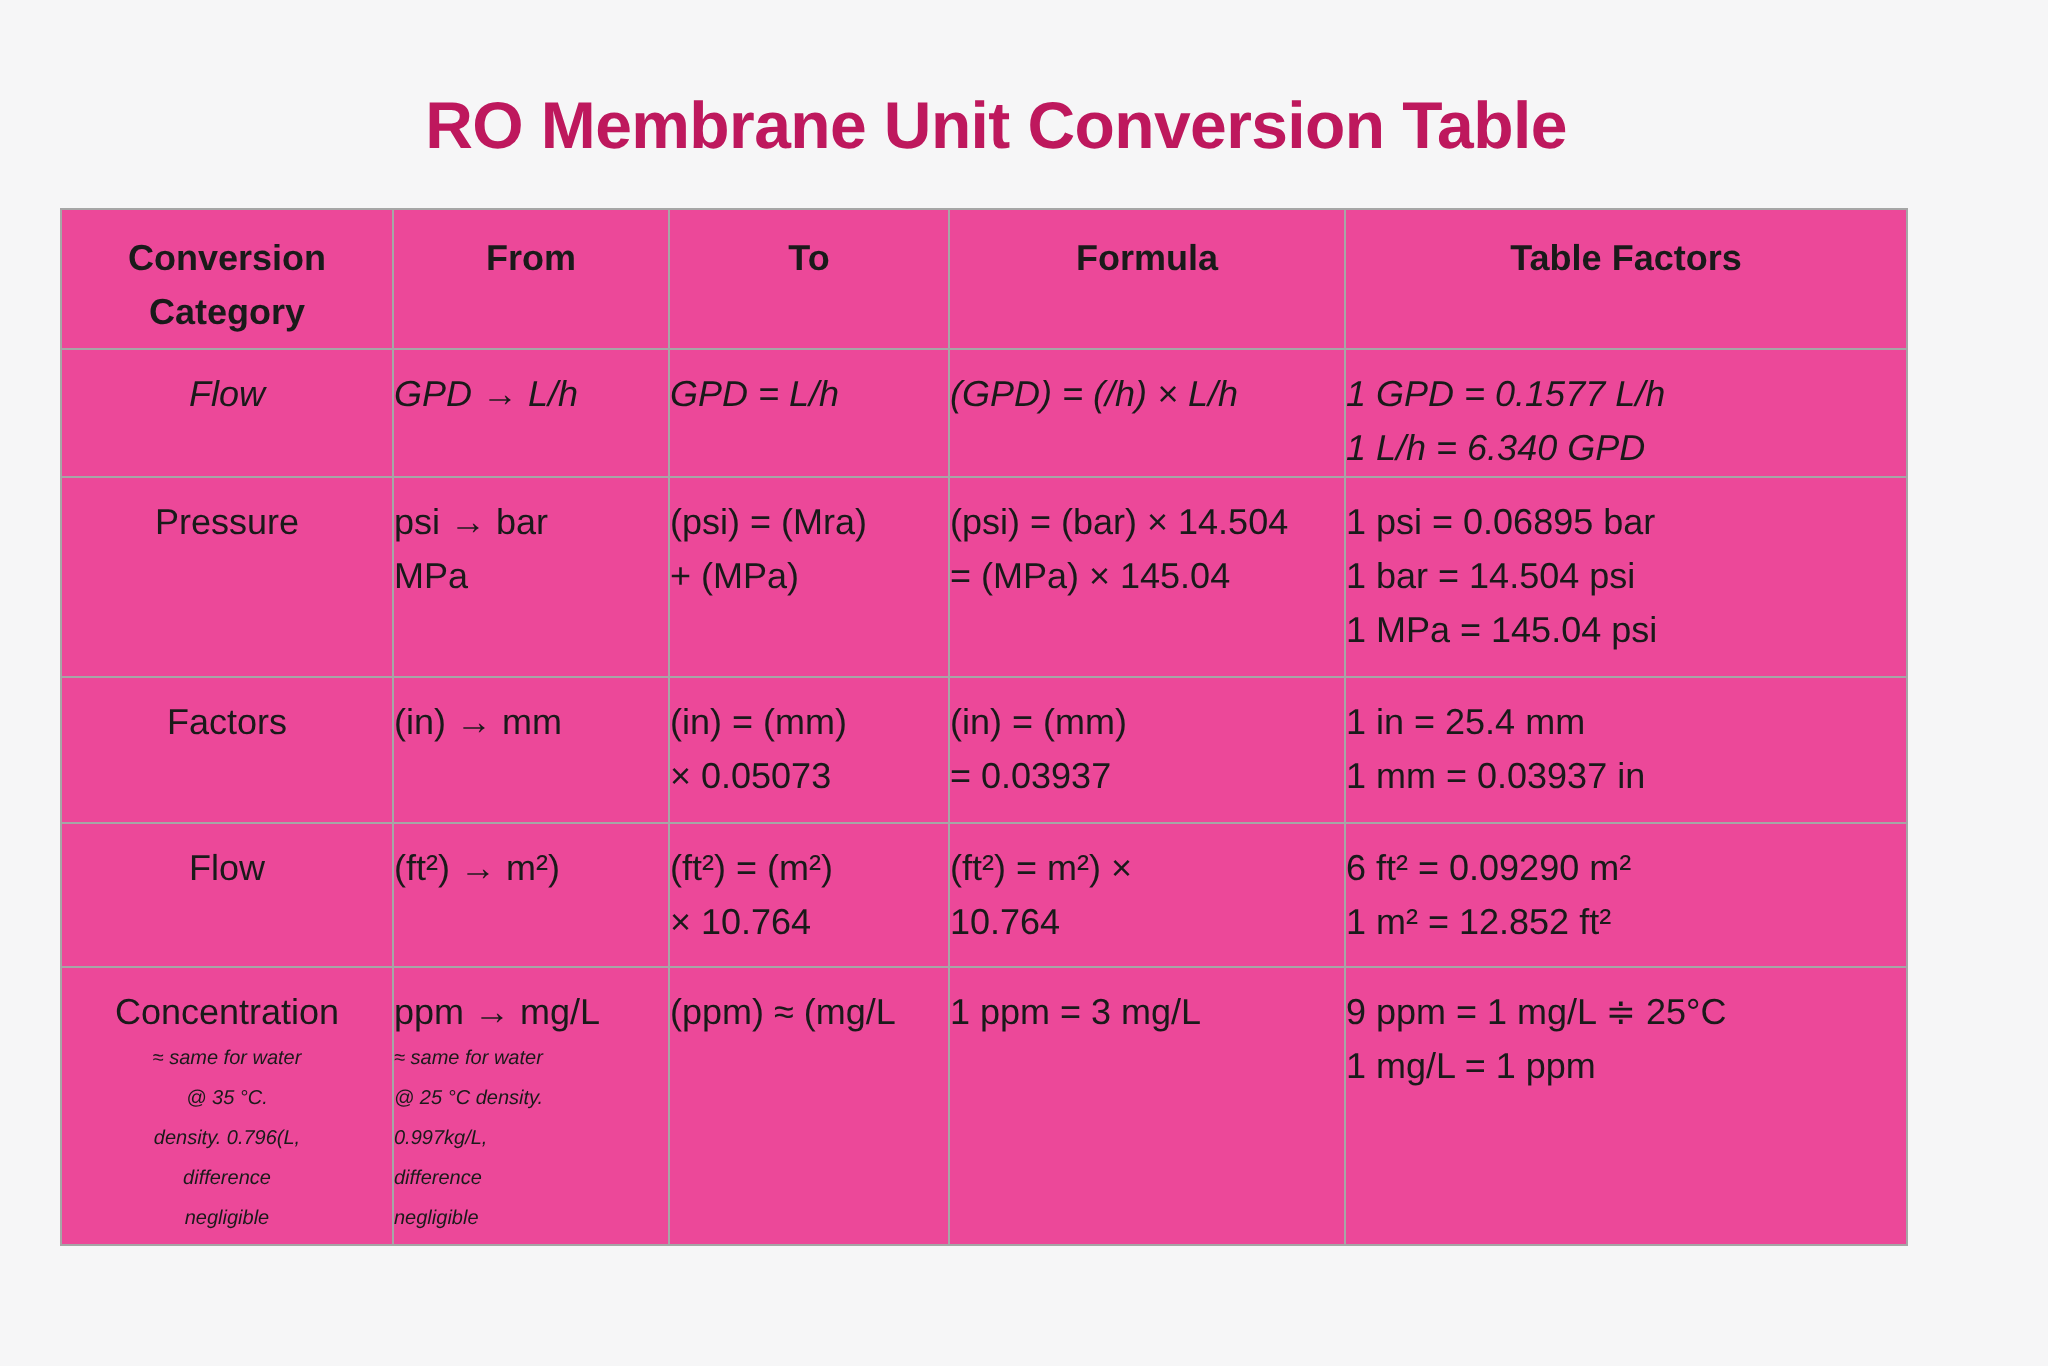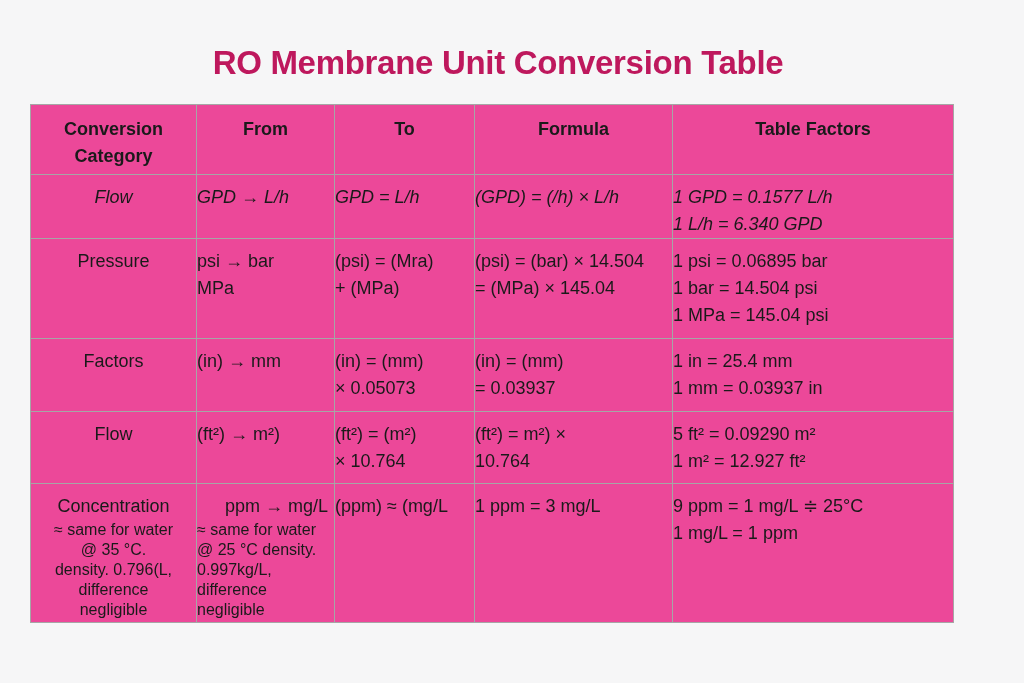--- a/index.html
+++ b/index.html
@@ -64,27 +64,28 @@
     tr.r4 { height: 72px; }
     tr.r5 { height: 139px; }
     td.cat { text-align: center; }
     td.from { padding-left: 16px; }
     td.to { padding-left: 17px; }
     td.formula { padding-left: 16px; margin-top: 12px; }
     td.quick { padding-left: 18px; }
     .line { display: block; white-space: nowrap; }
     .note {
       display: block;
-      font-size: 16px;
+      font-size: 10px;
       line-height: 20px;
       white-space: nowrap;
+      font-style: italic;
     }
     td.cat .note { text-align: center; }
     td.cat .main { display: block; font-size: 18px; }
-    td.from .main { display: block; margin-left: 28px; }
+    td.from .main { display: block; }
   </style>
 </head>
 <body>
 
 <div class="page">
   <div class="title">RO Membrane Unit Conversion Table</div>
 
   <table class="conv">
     <colgroup>
       <col class="c1">
@@ -187,22 +188,22 @@
         </td>
         <td class="to">
           <span class="line">(ft²) = (m²)</span>
           <span class="line">× 10.764</span>
         </td>
         <td class="formula">
           <span class="line">(ft²) = m²) ×</span>
           <span class="line">10.764</span>
         </td>
         <td class="quick">
-          <span class="line">5 ft² = 0.09290 m²</span>
-          <span class="line">1 m² = 12.927 ft²</span>
+          <span class="line">6 ft² = 0.09290 m²</span>
+          <span class="line">1 m² = 12.852 ft²</span>
         </td>
       </tr>
 
       <tr class="r5">
         <td class="cat">
           <span class="main">Concentration</span>
           <span class="note">≈ same for water</span>
           <span class="note">@ 35 °C.</span>
           <span class="note">density. 0.796(L,</span>
           <span class="note">difference</span>

